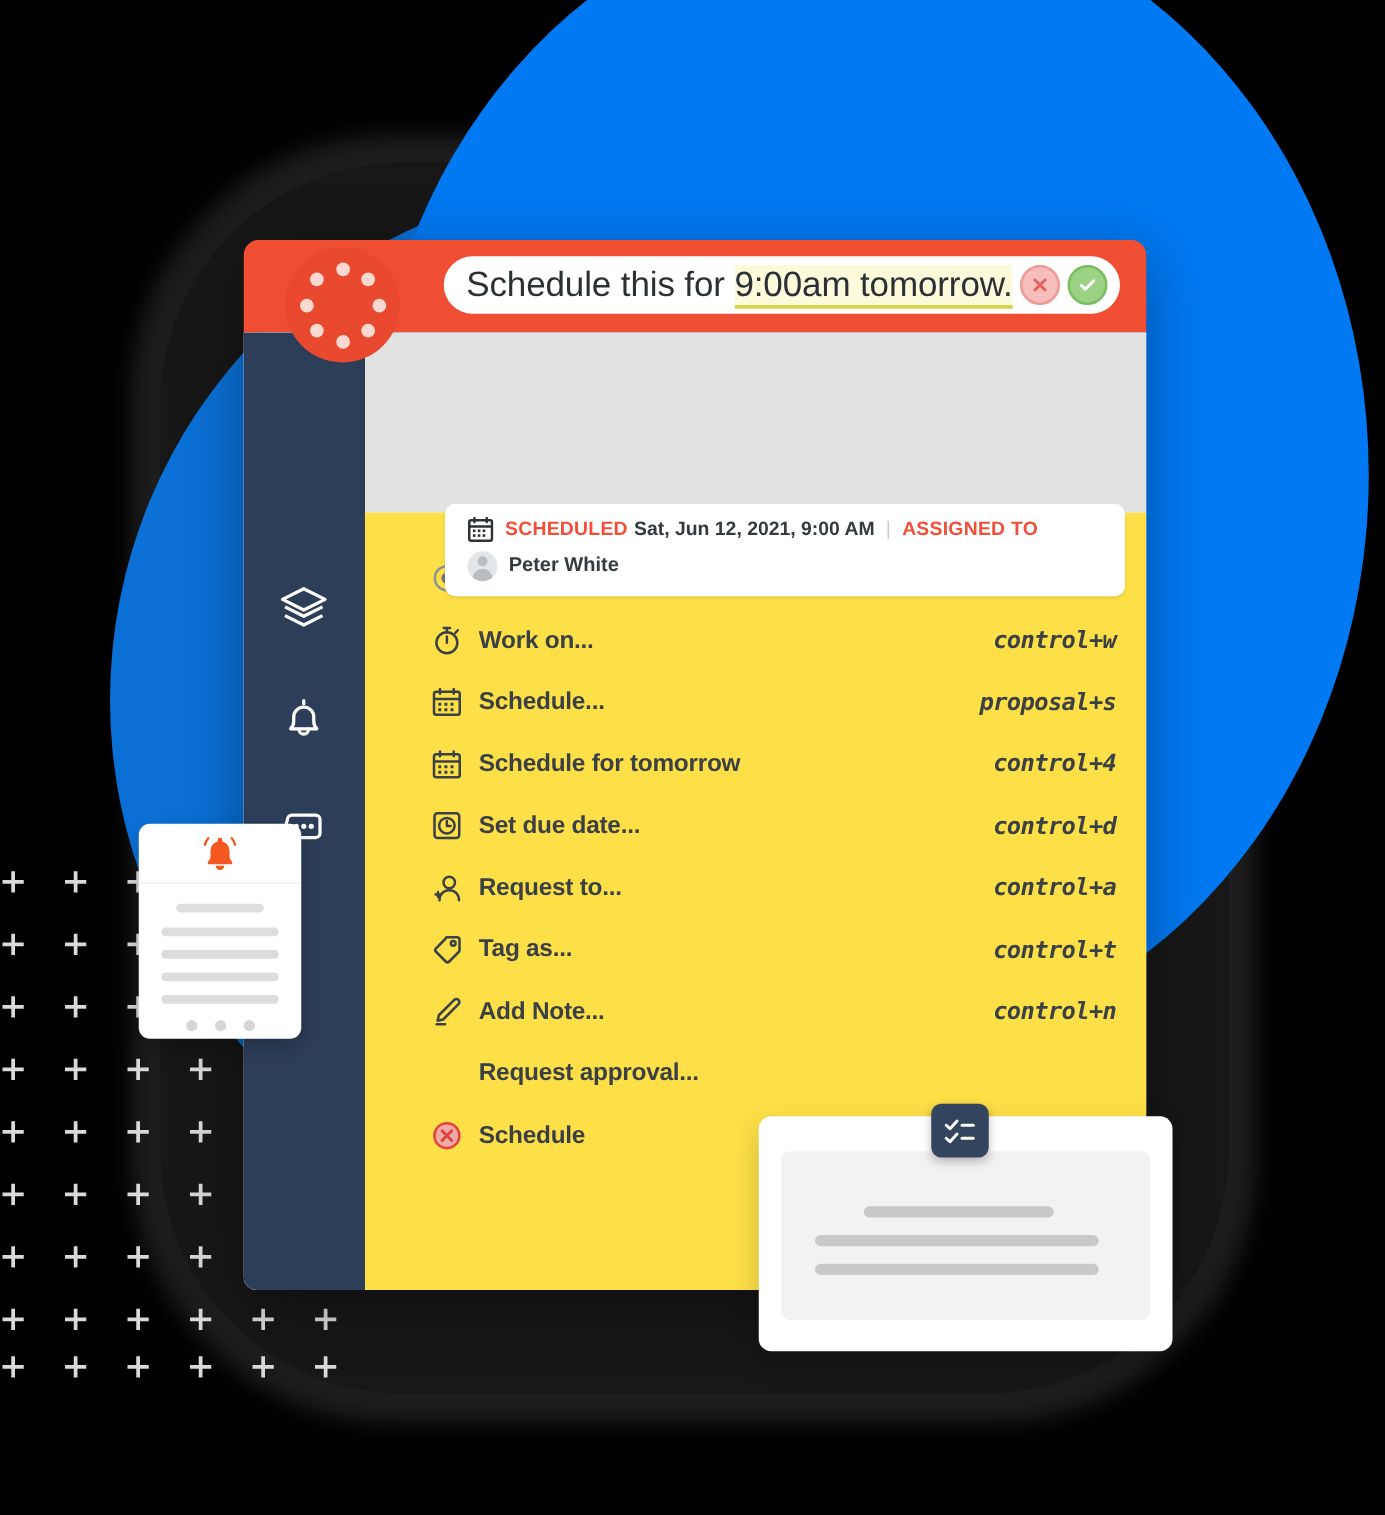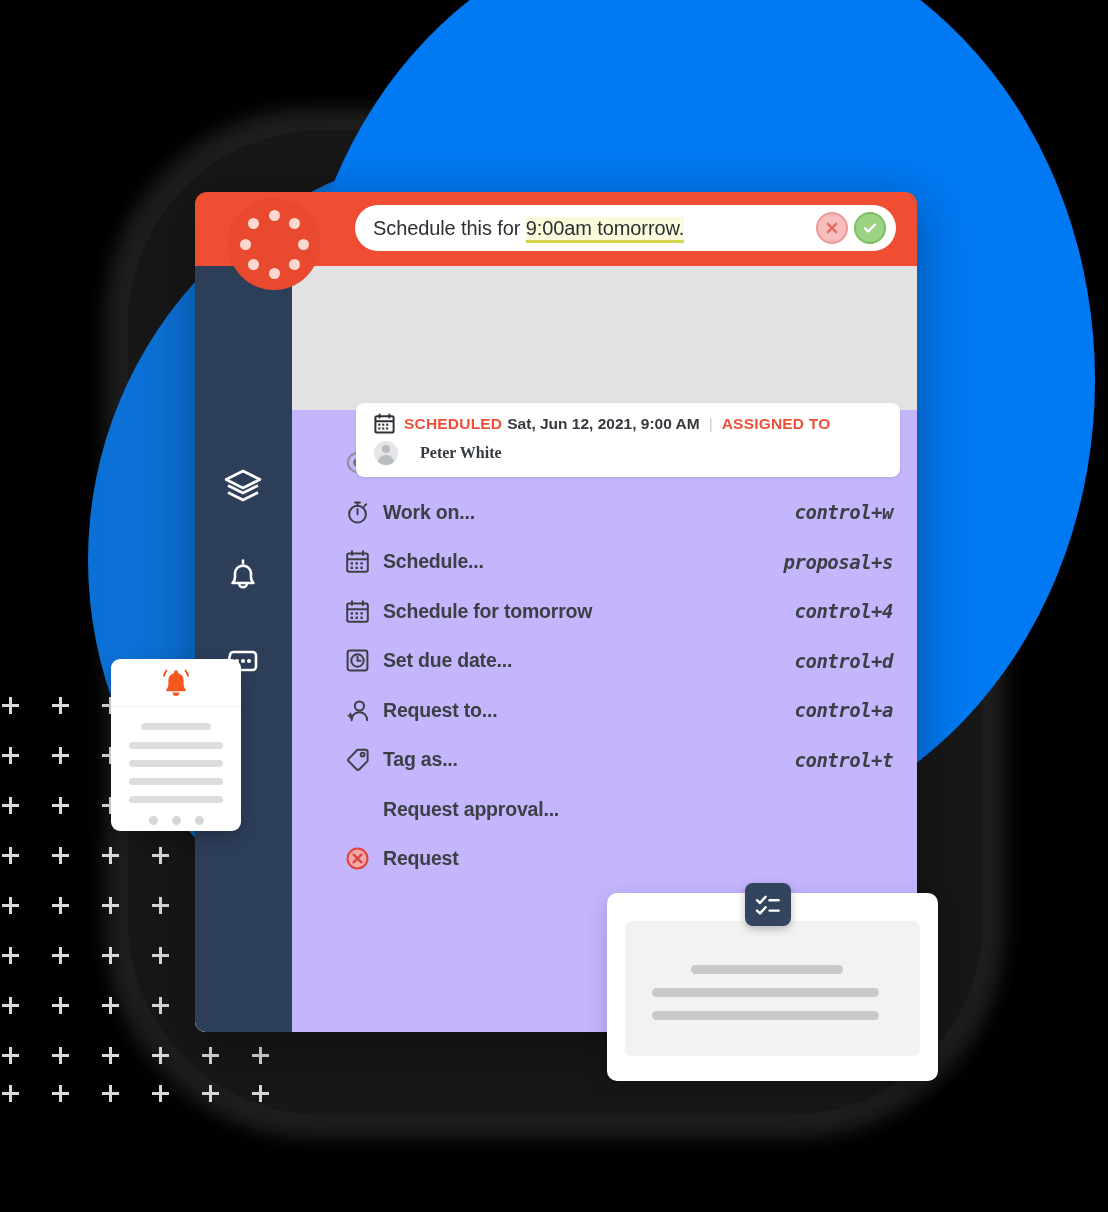--- a/index.html
+++ b/index.html
@@ -85,21 +85,21 @@
   }
   .cmdbar {
     position: absolute; left: 160px; top: 13px;
     width: 541px; height: 46px;
     background: #ffffff;
     border-radius: 23px;
     display: flex; align-items: center;
     padding: 0 10px 0 18px;
   }
   .cmdtext {
-    font-size: 20px; color: #2b3035; white-space: nowrap;
+    font-size: 28px; color: #2b3035; white-space: nowrap;
     flex: 1; letter-spacing: -.1px;
   }
   .hl {
     background: #fbfbdc;
     border-bottom: 3px solid #d3d44c;
     padding-bottom: 1px;
   }
   .btn-circ {
     width: 32px; height: 32px; border-radius: 50%;
     display: flex; align-items: center; justify-content: center;
@@ -159,27 +159,27 @@
     flex: 0 0 auto;
   }
   .avatar::before {
     content: ""; position: absolute; left: 8px; top: 4px;
     width: 8px; height: 8px; border-radius: 50%; background: #b9bcc0;
   }
   .avatar::after {
     content: ""; position: absolute; left: 4px; top: 14px;
     width: 16px; height: 13px; border-radius: 8px 8px 0 0; background: #b9bcc0;
   }
-  .meta-name { font-size: 16px; font-weight: bold; color: #353a40; margin-left: 22px; font-family: Liberation Serif, serif; }
+  .meta-name { font-size: 16px; font-weight: bold; color: #353a40; margin-left: 9px; }
 
   
   .menu {
     position: absolute; left: 97px; top: 144px;
     width: 625px; height: 622px;
-    background: #c4b5fd;
+    background: #fde047;
     padding-top: 28px;
   }
   .menu-row {
     position: relative;
     height: 49.5px;
     display: flex; align-items: center;
     padding-left: 52px; padding-right: 24px;
     cursor: pointer;
   }
   .menu-icon {
@@ -471,32 +471,42 @@
             <span class="menu-icon">
               <svg width="25" height="25" viewBox="0 0 25 25">
                 <path d="M12.2 2.8 h8.4 a2 2 0 0 1 2 2 v8.4 a2 2 0 0 1 -0.6 1.4 l-7.6 7.6 a2 2 0 0 1 -2.8 0 l-7.8 -7.8 a2 2 0 0 1 0 -2.8 l7.6 -7.6 a2 2 0 0 1 0.8 -1.2 Z" fill="none" stroke="#3b4045" stroke-width="2" stroke-linejoin="round"></path>
                 <circle cx="17.6" cy="7.6" r="1.9" fill="none" stroke="#3b4045" stroke-width="2"></circle>
               </svg>
             </span>
             <span class="menu-label">Tag as...</span>
             <span class="menu-shortcut">control+t</span>
           </div>
           <div class="menu-row">
+            <span class="menu-icon">
+              <svg width="25" height="25" viewBox="0 0 25 25">
+                <path d="M18.4 2.9 a2.4 2.4 0 0 1 3.4 3.4 l-12.3 12.3 l-4.4 1 l1 -4.4 Z" fill="none" stroke="#3b4045" stroke-width="2" stroke-linejoin="round"></path>
+                <path d="M4.4 22.3 h6.6" stroke="#3b4045" stroke-width="2" stroke-linecap="round"></path>
+              </svg>
+            </span>
+            <span class="menu-label">Add Note...</span>
+            <span class="menu-shortcut">control+n</span>
+          </div>
+          <div class="menu-row">
             <span class="menu-icon"></span>
             <span class="menu-label">Request approval...</span>
             <span class="menu-shortcut"></span>
           </div>
           <div class="menu-row">
             <span class="menu-icon">
               <svg width="25" height="25" viewBox="0 0 25 25">
                 <circle cx="12.5" cy="12.5" r="10" fill="#f3a9a6" stroke="#e2423c" stroke-width="2"></circle>
                 <path d="M8.6 8.6 L16.4 16.4 M16.4 8.6 L8.6 16.4" stroke="#d94540" stroke-width="2.3" stroke-linecap="round" fill="none"></path>
               </svg>
             </span>
-            <span class="menu-label">Request</span>
+            <span class="menu-label">Schedule</span>
             <span class="menu-shortcut"></span>
           </div>
         </div>
 
     </div>
   <div class="logo">
         <span class="dot" style="left: 40.5px; top: 11.5px;"></span>
         <span class="dot" style="left: 61.0061px; top: 19.9939px;"></span>
         <span class="dot" style="left: 69.5px; top: 40.5px;"></span>
         <span class="dot" style="left: 61.0061px; top: 61.0061px;"></span>

